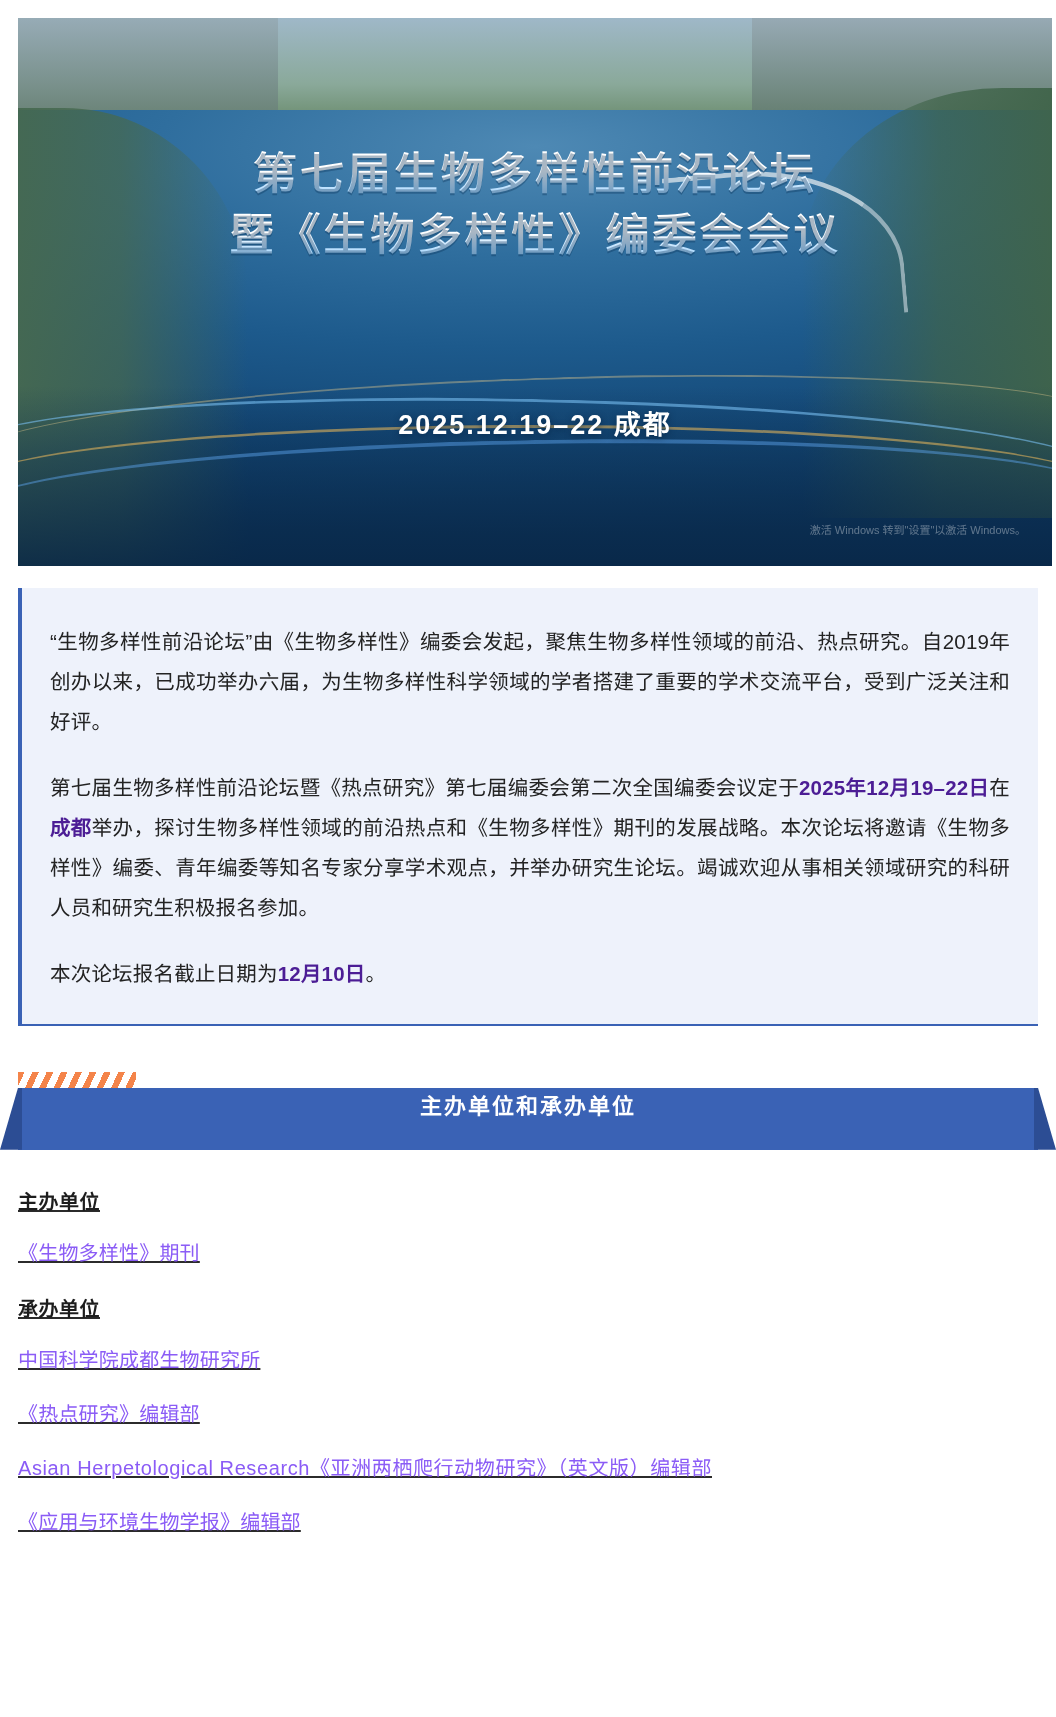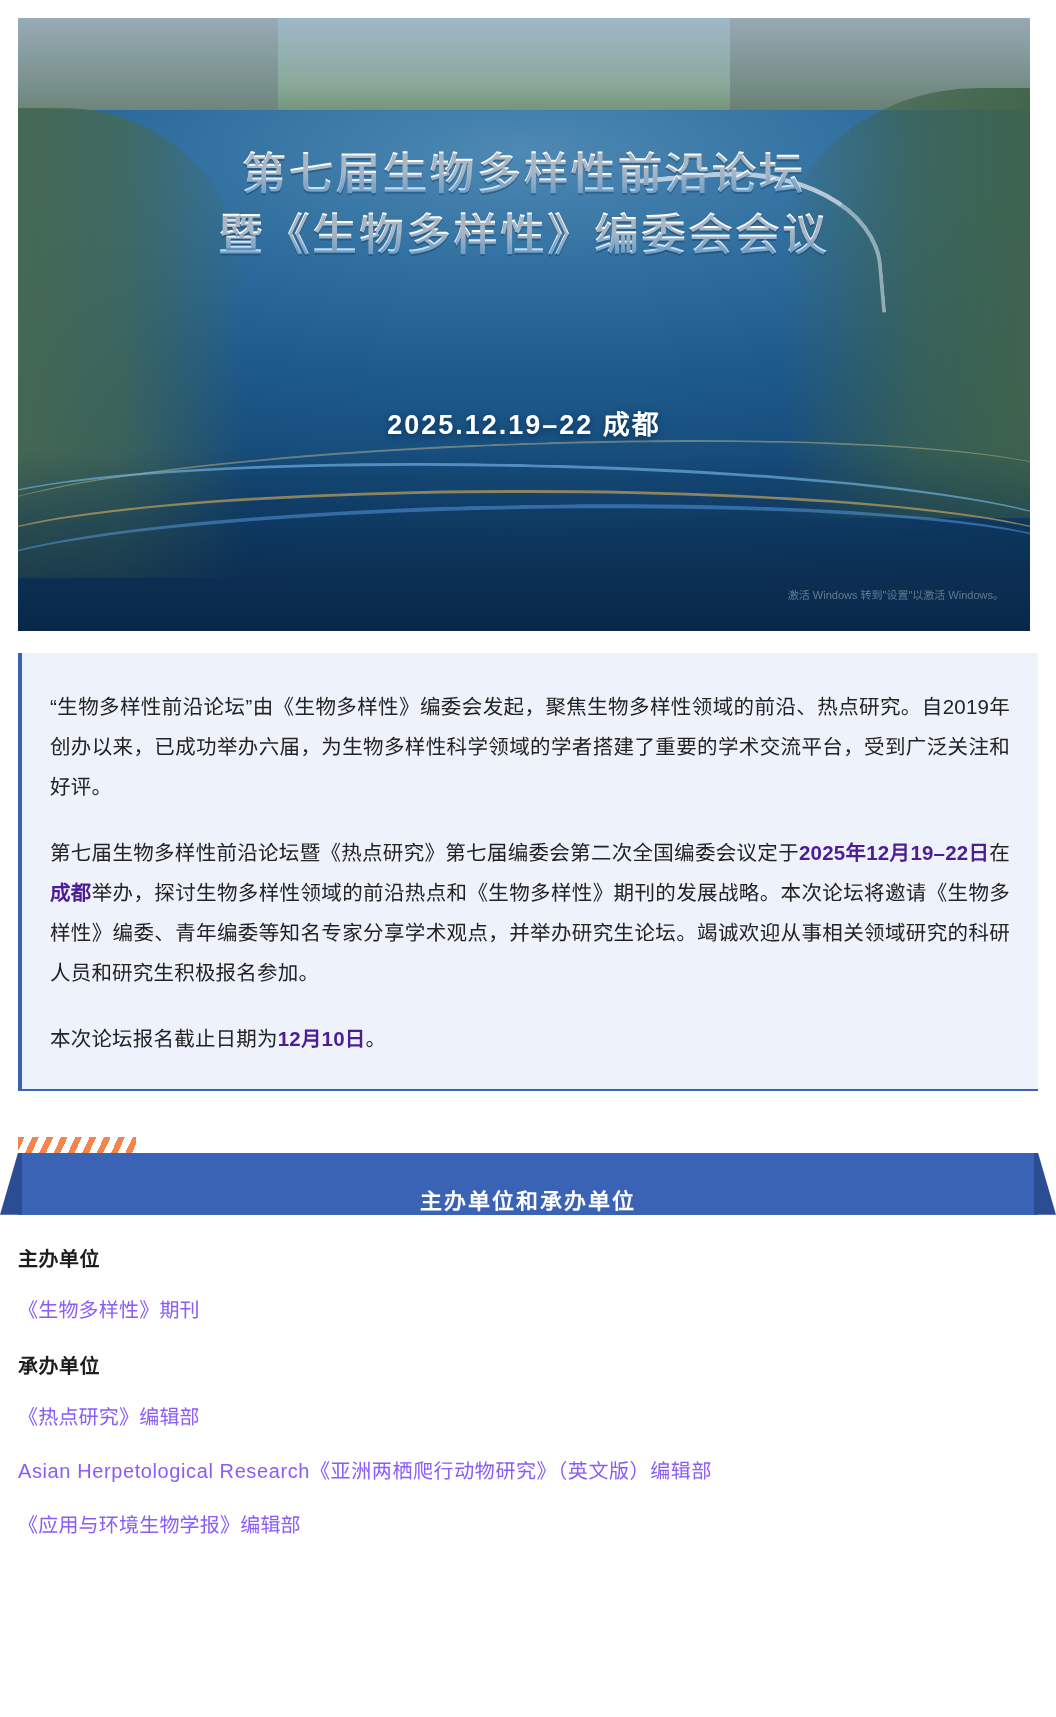--- a/index.html
+++ b/index.html
@@ -17,22 +17,22 @@
 
   .page {
     width: 1056px;
     margin: 0 auto;
     position: relative;
   }
 
   
   .hero {
     position: relative;
-    margin: 18px 26px 0 18px;
-    height: 613px;
+    margin: 18px 4px 0 18px;
+    height: 548px;
     overflow: hidden;
     background: #0f766e;
   }
   .hero-sky {
     position: absolute;
     left: 0; right: 0; top: 0;
     height: 120px;
     background: linear-gradient(180deg, #9fb8c8 0%, #8aa99a 55%, #5d7f5a 100%);
   }
   .hero-cityleft {
@@ -168,21 +168,21 @@
     width: 118px; height: 16px;
     background: repeating-linear-gradient(115deg,
       #f4844a 0px, #f4844a 6px,
       #ffffff 6px, #ffffff 13px);
   }
   .section-head {
     position: relative;
     height: 62px;
     background: #3a62b5;
     display: flex;
-    align-items: flex-end;
+    align-items: flex-start;
     justify-content: center;
   }
   .section-head:before,
   .section-head:after {
     content: "";
     position: absolute;
     top: 0;
     width: 22px;
     height: 62px;
     background: #2c4d94;
@@ -192,21 +192,22 @@
   .section-head-title {
     color: #ffffff;
     font-size: 22px;
     font-weight: bold;
     letter-spacing: 2px;
   }
 
   
   .orgs {
     margin: 0 18px;
-    padding-top: 18px;
+    padding-top: 26px;
+    text-decoration: underline;
   }
   .org-label {
     font-size: 20px;
     font-weight: bold;
     color: #1d1d1d;
     margin: 24px 0 0 0;
     letter-spacing: .5px;
   }
   .org-label:first-child { margin-top: 10px; }
   .org-item {
@@ -264,19 +265,20 @@
     <div class="section-head">
       <span class="section-head-title">主办单位和承办单位</span>
     </div>
   </div>
 
   <div class="orgs">
     <div class="org-label">主办单位</div>
     <div class="org-item">《生物多样性》期刊</div>
 
     <div class="org-label">承办单位</div>
+    <div class="org-item">中国科学院成都生物研究所</div>
     <div class="org-item">《热点研究》编辑部</div>
     <div class="org-item latin">Asian Herpetological Research《亚洲两栖爬行动物研究》（英文版）编辑部</div>
     <div class="org-item">《应用与环境生物学报》编辑部</div>
   </div>
 
   <div class="bottom-pad"></div>
 </div>
 
 </body></html>

